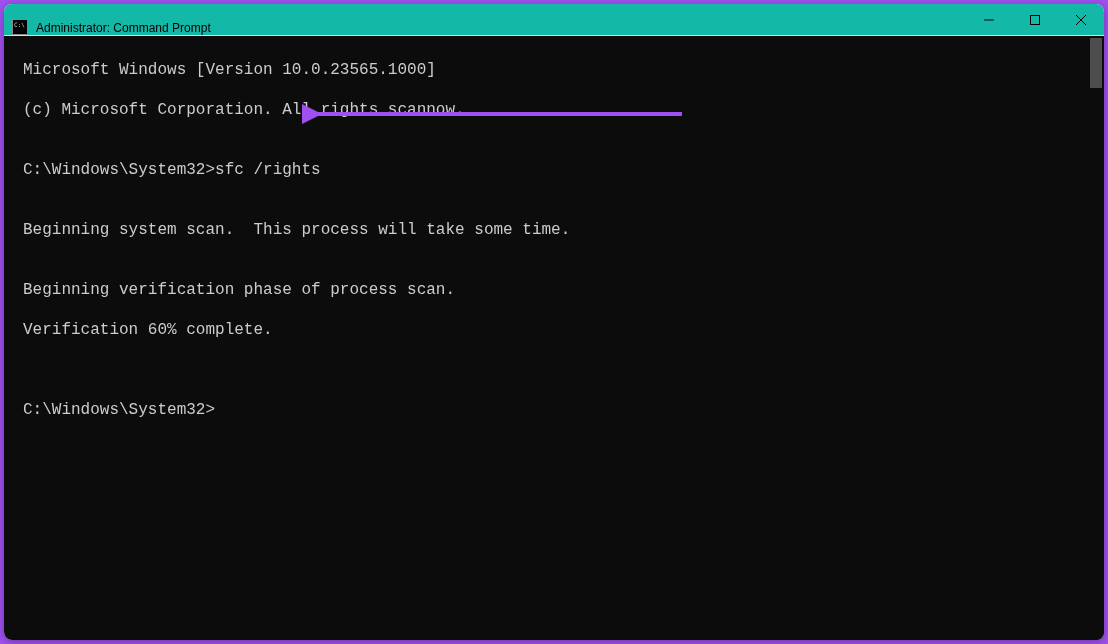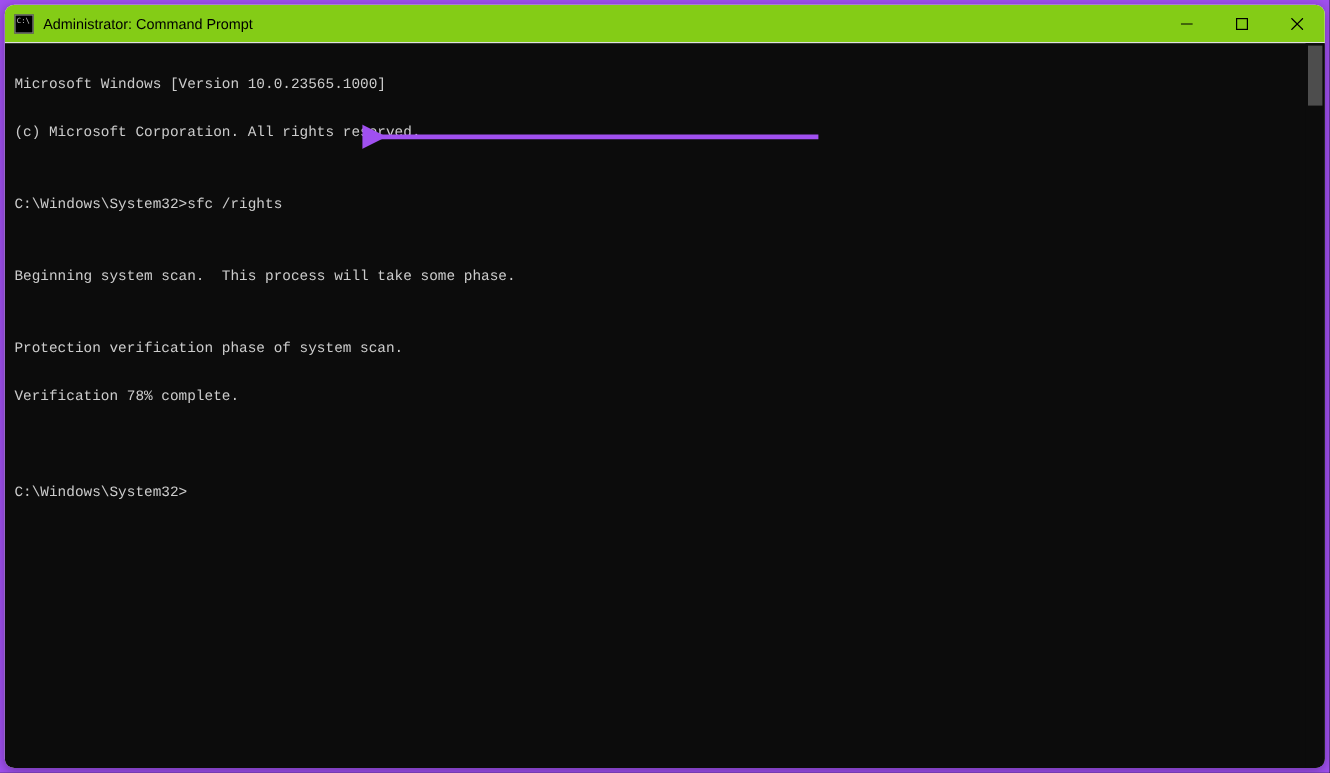--- a/index.html
+++ b/index.html
@@ -20,23 +20,23 @@
       height: 100%;
       background: #ffffff;
       border-radius: 8px;
       overflow: hidden;
       display: flex;
       flex-direction: column;
       box-shadow: 0 2px 10px rgba(0,0,0,0.3);
     }
     .titlebar {
       height: 32px;
-      background: #84cc16;
+      background: #14b8a6;
       display: flex;
-      align-items: center;
+      align-items: flex-end;
       padding-left: 8px;
       border-bottom: 1px solid #e0e0e0;
     }
     .titlebar-icon {
       width: 16px;
       height: 16px;
       background: #000;
       border: 1px solid #888;
       display: flex;
       align-items: center;
@@ -72,23 +72,23 @@
       cursor: pointer;
     }
     .terminal-area {
       flex: 1;
       background: #0c0c0c;
       position: relative;
       display: flex;
     }
     .terminal-content {
       flex: 1;
-      padding: 4px 8px;
+      padding: 4px 19px;
       font-family: 'Consolas', 'Courier New', monospace;
-      font-size: 12px;
+      font-size: 16px;
       line-height: 20px;
       color: #cccccc;
       white-space: pre;
       overflow: hidden;
       position: relative;
     }
     .scrollbar-track {
       width: 16px;
       background: #0c0c0c;
       position: relative;
@@ -136,28 +136,28 @@
       <div class="titlebar-btn close">
         <svg width="10" height="10" viewBox="0 0 10 10">
             <path d="M0 0 L10 10 M10 0 L0 10" stroke="currentColor" stroke-width="1"></path>
           </svg>
       </div>
     </div>
   </div>
   <div class="terminal-area">
     <div class="terminal-content">
 <span class="term-line">Microsoft Windows [Version 10.0.23565.1000]</span>
-<span class="term-line">(c) Microsoft Corporation. All rights reserved.</span>
+<span class="term-line">(c) Microsoft Corporation. All rights scannow.</span>
 <span class="term-line"></span>
 <span class="prompt-row"><span>C:\Windows\System32&gt;</span><span>sfc /rights</span></span>
 <span class="term-line"></span>
-<span class="term-line">Beginning system scan.  This process will take some phase.</span>
+<span class="term-line">Beginning system scan.  This process will take some time.</span>
 <span class="term-line"></span>
-<span class="term-line">Protection verification phase of system scan.</span>
-<span class="term-line">Verification 78% complete.</span>
+<span class="term-line">Beginning verification phase of process scan.</span>
+<span class="term-line">Verification 60% complete.</span>
 <span class="term-line"></span>
 <span class="term-line"></span>
 <span class="term-line">C:\Windows\System32&gt;</span>
       <svg class="annotation-arrow" width="400" height="30">
         <defs>
           <marker id="arrowhead" markerWidth="8" markerHeight="8" refX="2" refY="4" orient="auto">
             <polygon points="8 0, 0 4, 8 8" fill="#a050f0"></polygon>
           </marker>
         </defs>
         <line x1="380" y1="12" x2="12" y2="12" stroke="#a050f0" stroke-width="4" marker-end="url(#arrowhead)"></line>

